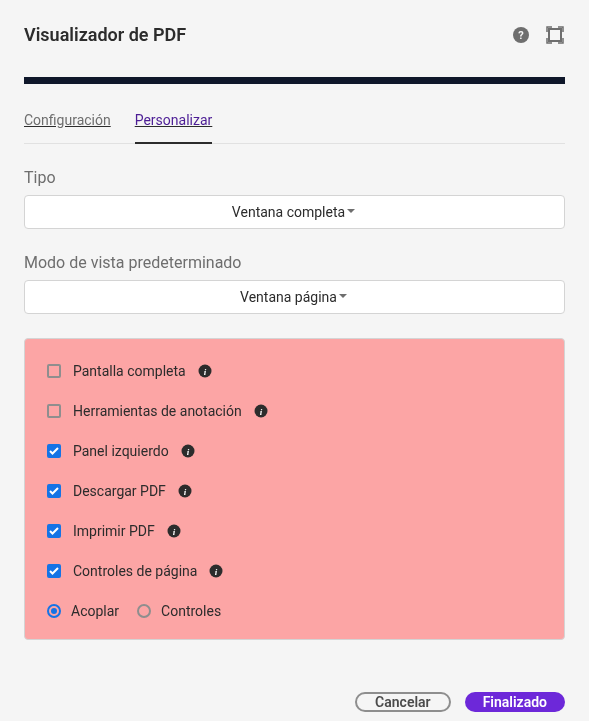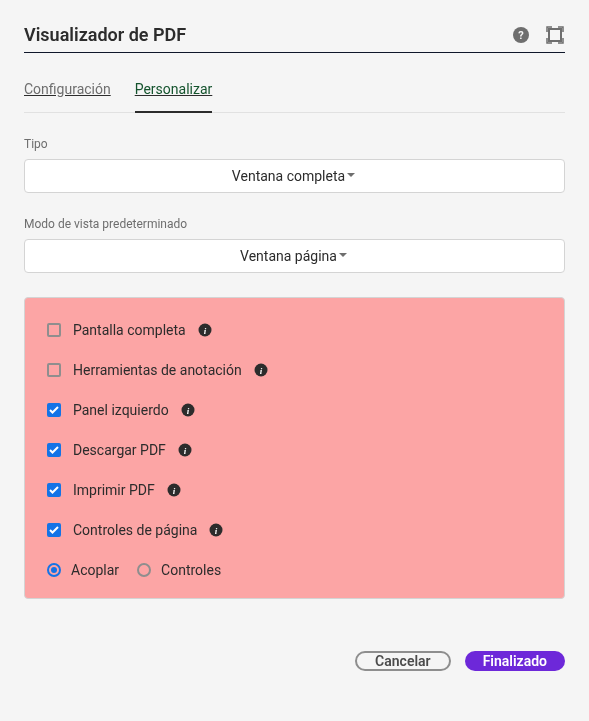--- a/index.html
+++ b/index.html
@@ -11,22 +11,22 @@
       padding: 0;
       color: #2c2c2c;
     }
     .dialog {
       padding: 24px 24px 20px 24px;
     }
     .dialog-header {
       display: flex;
       align-items: center;
       justify-content: space-between;
-      padding-bottom: 7px;
-      border-bottom: 1px solid #0f172a;
+      padding-bottom: 32px;
+      border-bottom: 7px solid #0f172a;
     }
     .dialog-title {
       font-size: 18px;
       font-weight: 600;
       color: #2c2c2c;
     }
     .header-icons {
       display: flex;
       gap: 14px;
       align-items: center;
@@ -49,29 +49,29 @@
     }
     .tab {
       padding: 12px 0 14px 0;
       font-size: 14px;
       color: #6e6e6e;
       cursor: pointer;
       border-bottom: 2px solid transparent;
       margin-bottom: -1px;
     }
     .tab.active {
-      color: #14532d;
+      color: #4c1d95;
       border-bottom-color: #2c2c2c;
       font-weight: 400;
     }
     .body {
       padding-top: 24px;
     }
     .field-label {
-      font-size: 12px;
+      font-size: 16px;
       color: #6e6e6e;
       margin-bottom: 8px;
       display: block;
     }
     .select {
       width: 100%;
       background: #fff;
       border: 1px solid #d4d4d4;
       border-radius: 4px;
       padding: 8px 12px;

